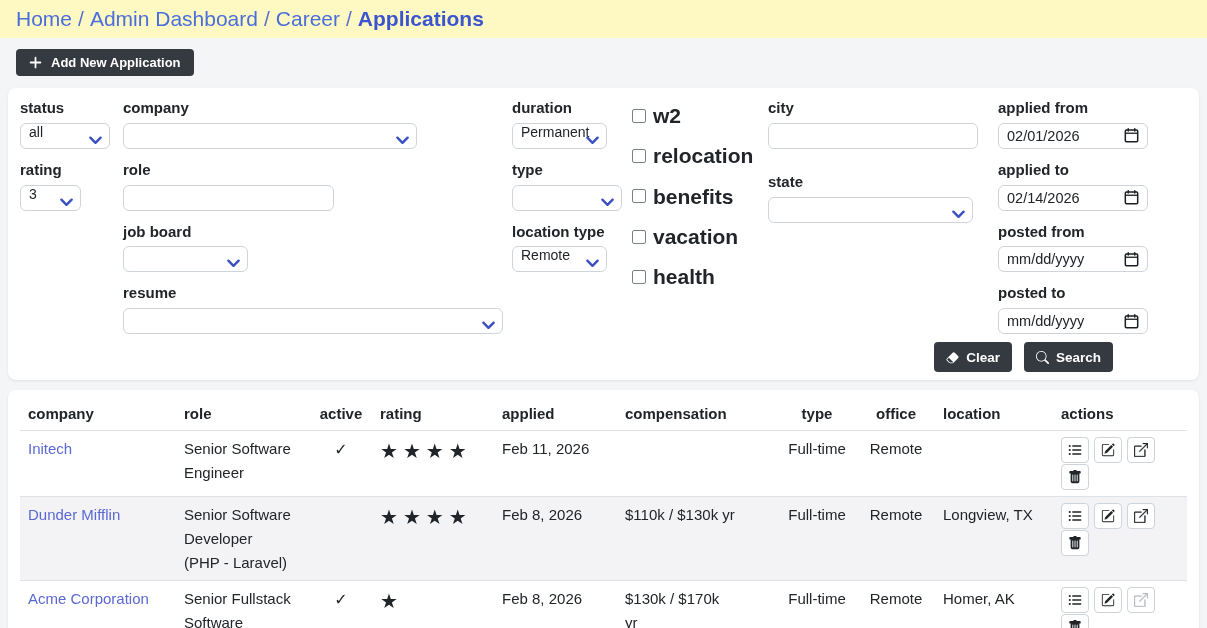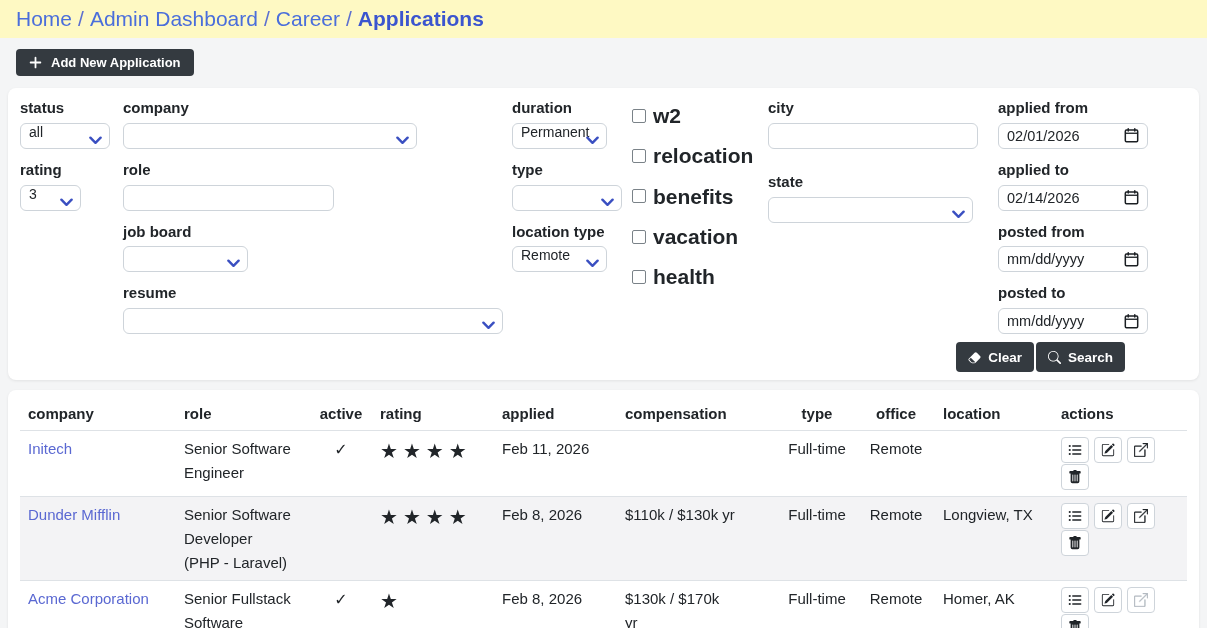--- a/index.html
+++ b/index.html
@@ -39,21 +39,21 @@
   .control{height:26px;border:1px solid var(--border);border-radius:6px;background:#fff;font-size:14px;color:var(--text)}
   input.control{padding:0 8px;width:100%;outline:none;font-family:inherit}
   .select{position:relative;display:flex;align-items:flex-start;padding:0 8px;cursor:pointer}
   .select .chev{position:absolute;right:7px;top:8px;pointer-events:none}
   .select .val{white-space:nowrap}
   .datebox{display:flex;align-items:center;justify-content:space-between;padding:0 8px;width:100%;cursor:text}
   .datebox .dval{font-size:14.5px}
   .chk{display:flex;align-items:center;gap:7px;margin-bottom:13px;cursor:pointer}
   .chk .box{width:14px;height:14px;border:1px solid #7a8288;border-radius:2px;background:#fff;flex:none}
   .chk .chk-label{font-size:21px;font-weight:700;line-height:1.3}
-  .filter-actions{position:absolute;right:74px;bottom:8px;display:flex;gap:2px}
+  .filter-actions{position:absolute;right:86px;bottom:8px;display:flex;gap:12px}
   .btn-dark{background:var(--accent-dark);color:#fff;border:none;border-radius:4px;height:30px;padding:0 12px;
     font-size:13.5px;font-weight:600;display:inline-flex;align-items:center;gap:7px;cursor:pointer;font-family:inherit}
   
   .table-card{margin-top:10px;padding:12px 12px 0;height:300px}
   table{width:100%;border-collapse:collapse;table-layout:fixed}
   th{font-size:15px;font-weight:700;text-align:left;padding:3px 8px 8px;color:var(--text)}
   td{font-size:15px;padding:6px 8px;vertical-align:top;line-height:1.58}
   tbody tr{border-top:1px solid var(--divider)}
   tbody tr:nth-child(even){background:var(--stripe)}
   .c-center{text-align:center}

